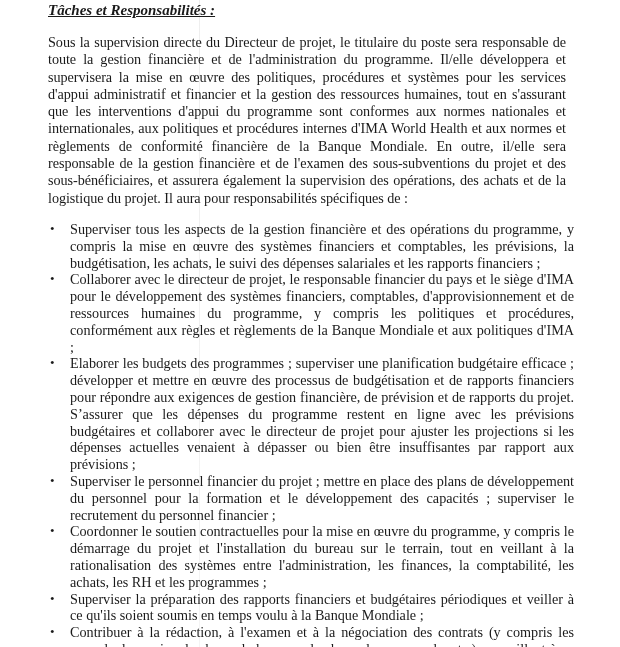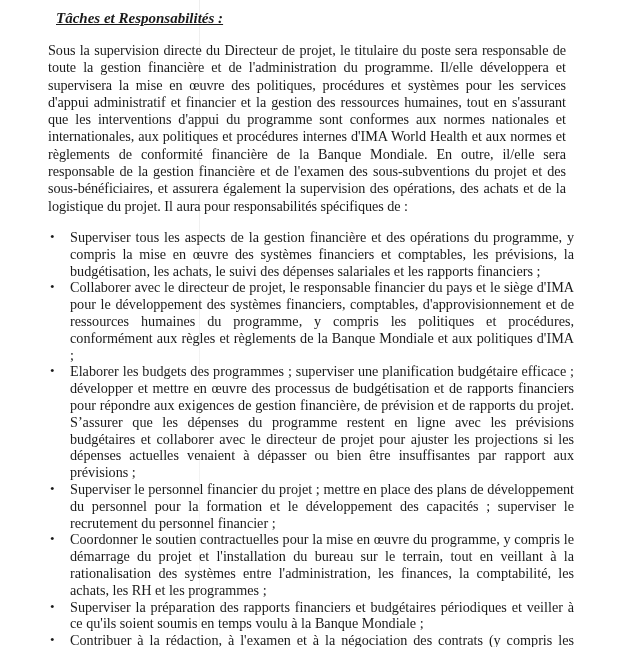--- a/index.html
+++ b/index.html
@@ -11,21 +11,21 @@
     color: #1a1a1a;
   }
   .fold {
     position: absolute; left: 199px; top: 0; width: 1px; height: 647px;
     background: linear-gradient(#eeeeee, #f4f4f4);
   }
   .page {
     position: absolute; left: 48px; top: 0; width: 526px;
   }
   .title {
-    margin: 8px; padding-top: 1px;
+    margin: 0; padding-top: 1px;
     font-size: 15px; font-weight: bold; font-style: italic;
     text-decoration: underline;
     line-height: 18px; height: 18px;
   }
   .intro {
     margin: 15px 8px 0 0;
     font-size: 14.2px; line-height: 17.3px;
     text-align: justify;
     letter-spacing: -0.05px;
   }

